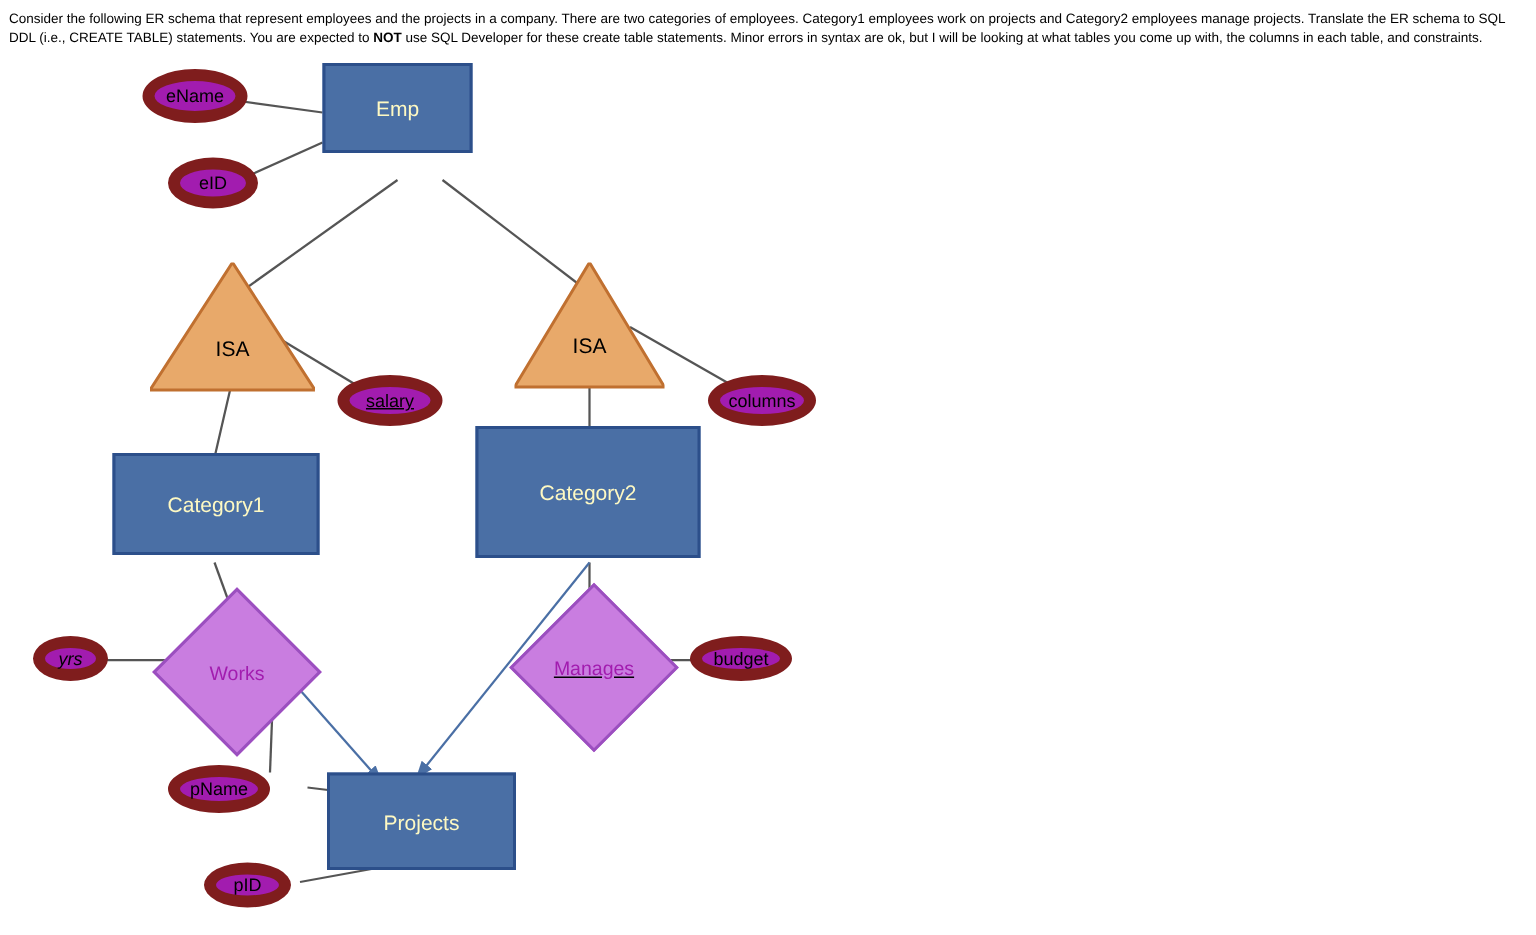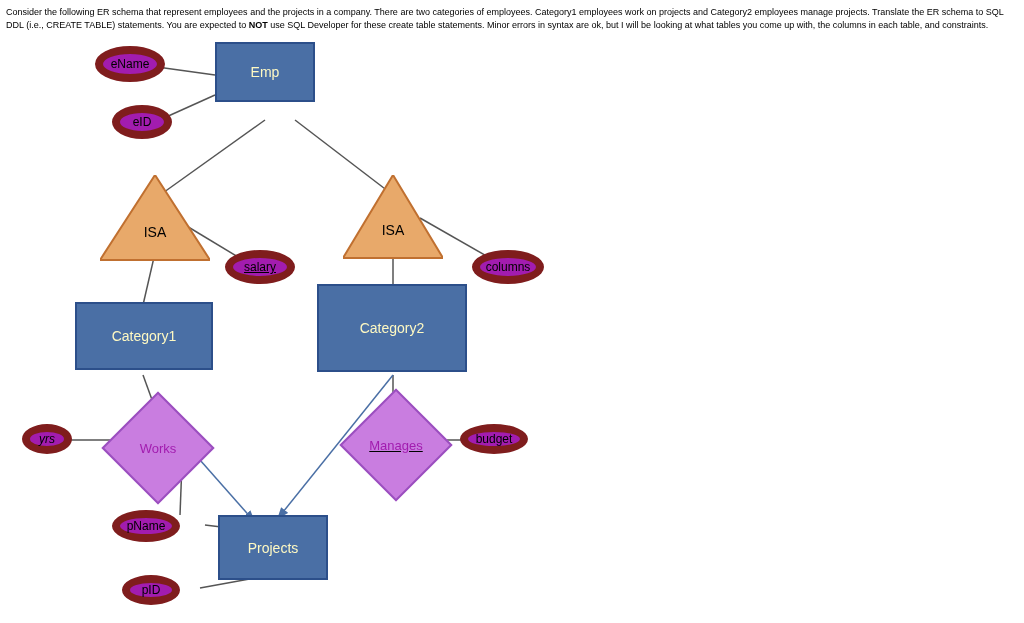--- a/index.html
+++ b/index.html
@@ -194,19 +194,19 @@
 </div>
 
 <div class="node attr" style="left:460px; top:424px; width:68px; height:30px;">
   <span>budget</span>
 </div>
 
 <div class="node attr" style="left:112px; top:510px; width:68px; height:32px;">
   <span>pName</span>
 </div>
 
-<div class="node entity" style="left:218px; top:515px; width:110px; height:65px;">
+<div class="node entity" style="left:218px; top:515px; width:126px; height:65px;">
   <span>Projects</span>
 </div>
 
-<div class="node attr" style="left:122px; top:575px; width:58px; height:30px;">
+<div class="node attr" style="left:136px; top:575px; width:58px; height:30px;">
   <span>pID</span>
 </div>
 
 </body></html>

